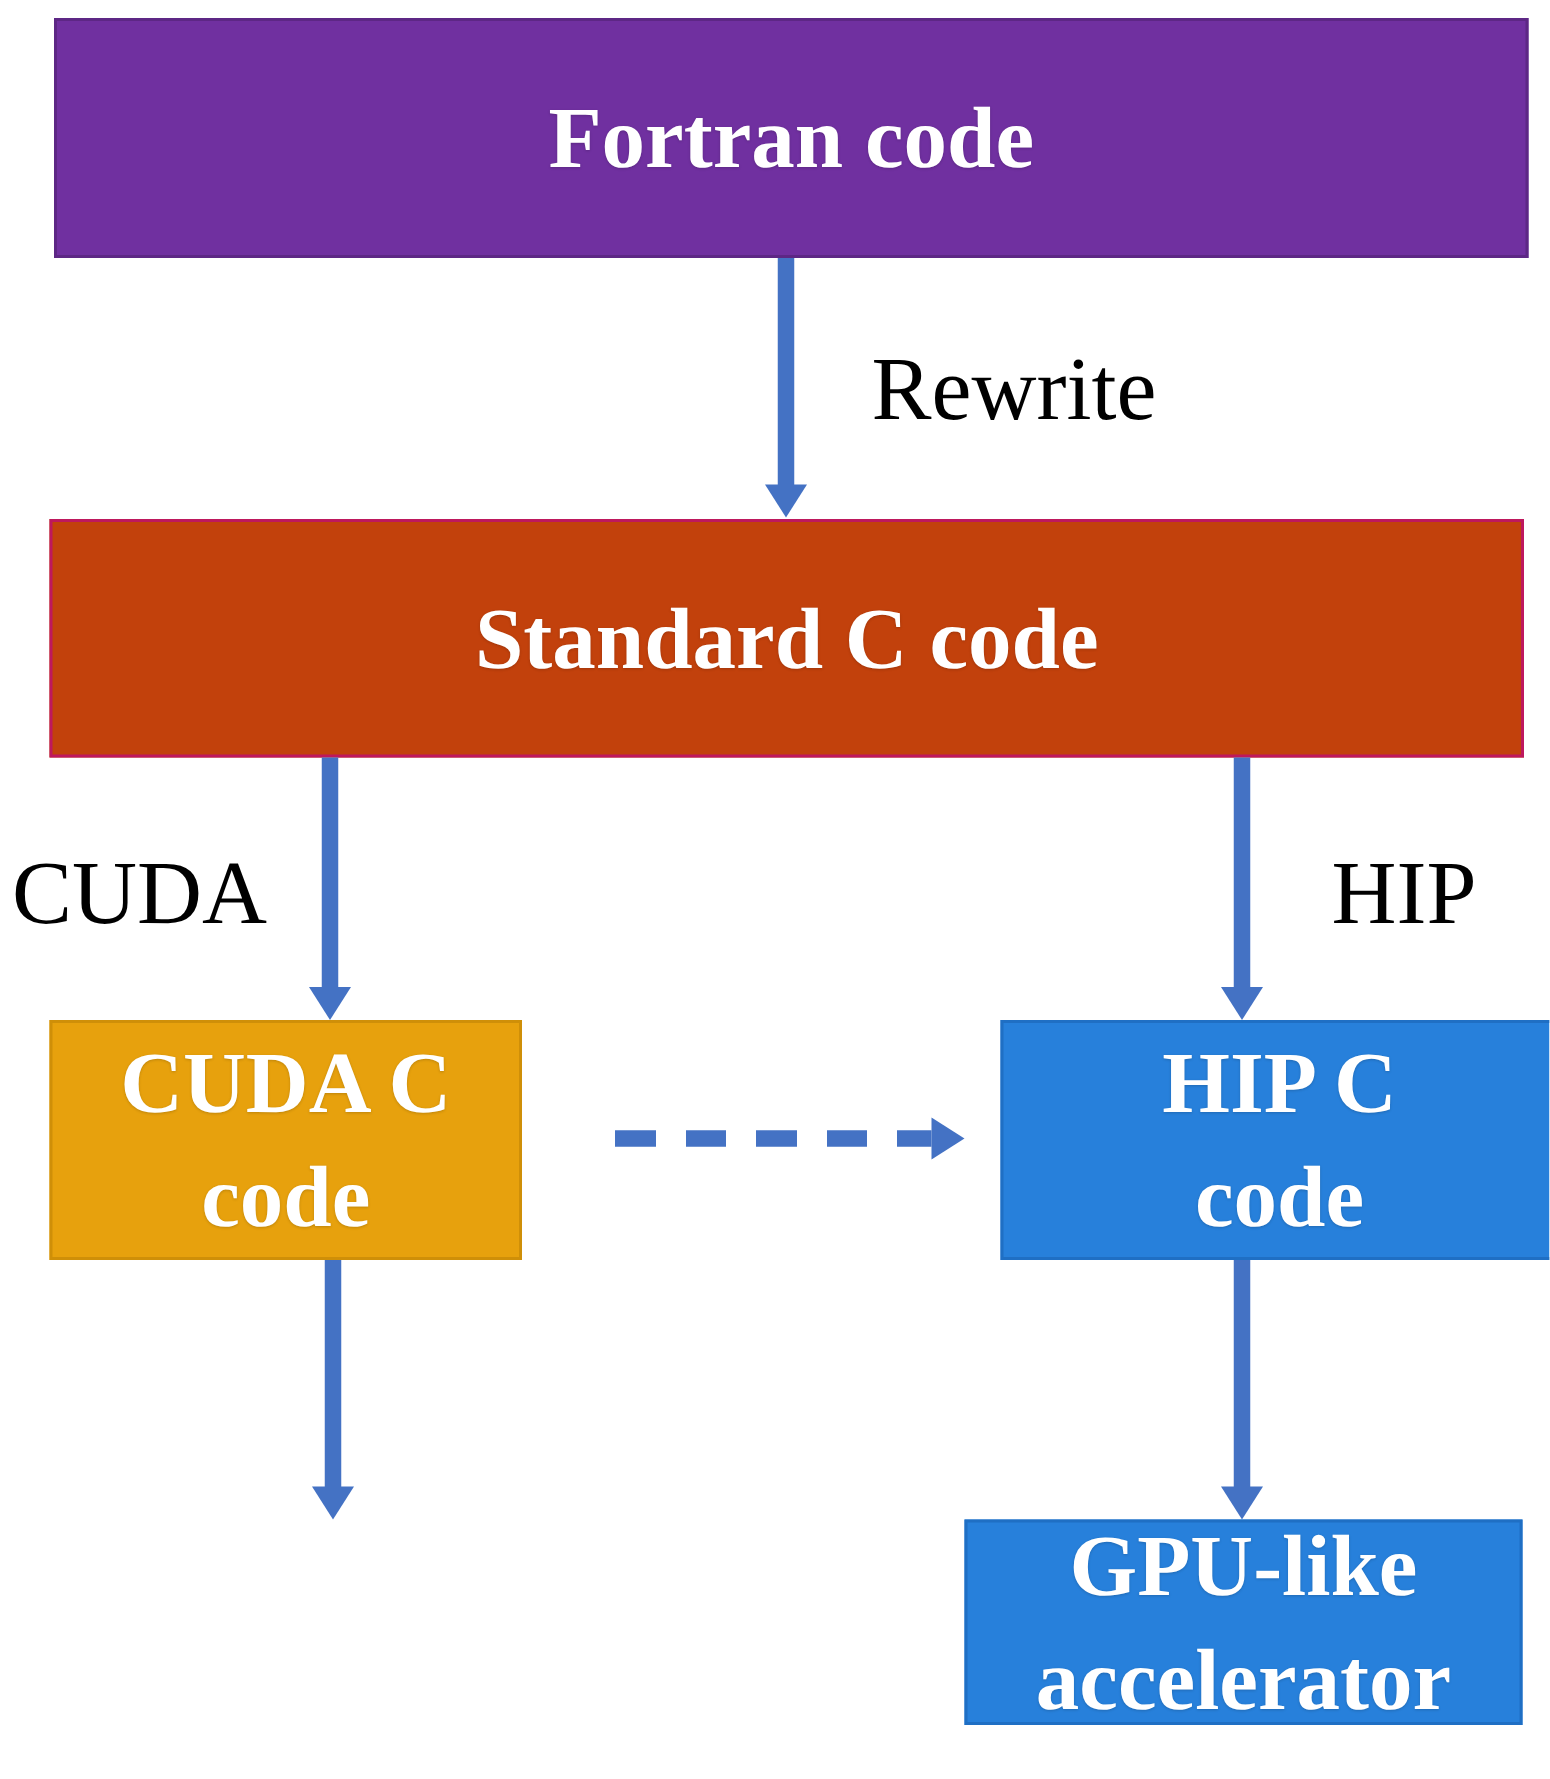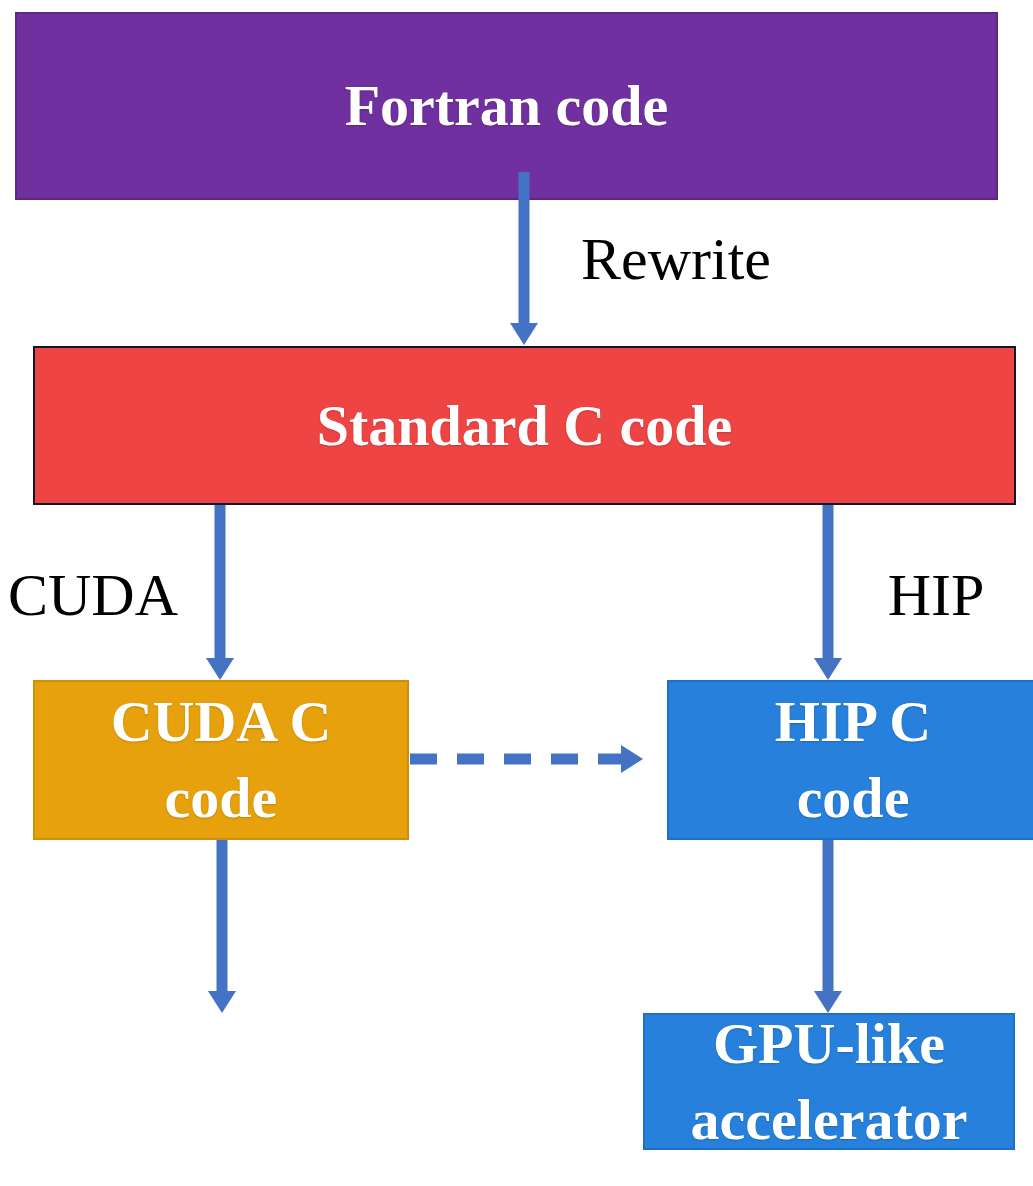--- a/index.html
+++ b/index.html
@@ -24,21 +24,21 @@
     text-align: center;
     color: #ffffff;
     font-weight: bold;
     font-size: 58px;
     line-height: 76px;
     white-space: pre-line;
     box-sizing: border-box;
     text-shadow: 0 1px 2px rgba(0,0,0,0.18);
   }
   .node.purple { background: #7030A0; border: 2px solid #5d2785; }
-  .node.green  { background: #ef4444; border: 2px solid #0f172a; text-align: right; }
+  .node.green  { background: #c2410c; border: 2px solid #be185d; text-align: right; }
   .node.orange { background: #E7A10D; border: 2px solid #cf8f08; }
   .node.blue   { background: #2780DB; border: 2px solid #1f6fc4; }
 
   
   .edge-label {
     position: absolute;
     transform: translate(-50%, -50%);
     color: #000000;
     font-size: 60px;
     line-height: 1;
@@ -98,21 +98,21 @@
     border-top: 14px solid transparent;
     border-bottom: 14px solid transparent;
     border-left: 22px solid #4472C4;
   }
 </style>
 </head>
 <body>
 
 <div class="canvas">
 
-  <div class="node purple" style="left:15px; top:12px; width:983px; height:188px;">
+  <div class="node purple" style="left:36px; top:12px; width:983px; height:160px;">
     <span>Fortran code</span>
   </div>
 
   <div class="varrow" style="left:524px; top:172px; height:173px;">
     <div class="shaft"></div>
     <div class="head"></div>
   </div>
   <div class="edge-label" style="left:656px; top:259px;margin-left:20px;">Rewrite</div>
 
   <div class="node green" style="left:33px; top:346px; width:983px; height:159px;">
@@ -124,21 +124,21 @@
     <div class="head"></div>
   </div>
   <div class="edge-label" style="left:93px; top:595px;">CUDA</div>
 
   <div class="varrow" style="left:828px; top:505px; height:175px;">
     <div class="shaft"></div>
     <div class="head"></div>
   </div>
   <div class="edge-label" style="left:936px; top:595px;">HIP</div>
 
-  <div class="node orange" style="left:33px; top:680px; width:376px; height:160px;">
+  <div class="node orange" style="left:33px; top:680px; width:315px; height:160px;">
     <span>CUDA C
 code</span>
   </div>
 
   <div class="node blue" style="left:643px; top:680px; width:372px; height:160px;margin-left:24px;">
     <span>HIP C
 code</span>
   </div>
 
   <div class="harrow-dashed" style="left:410px; top:745px; width:233px;">

